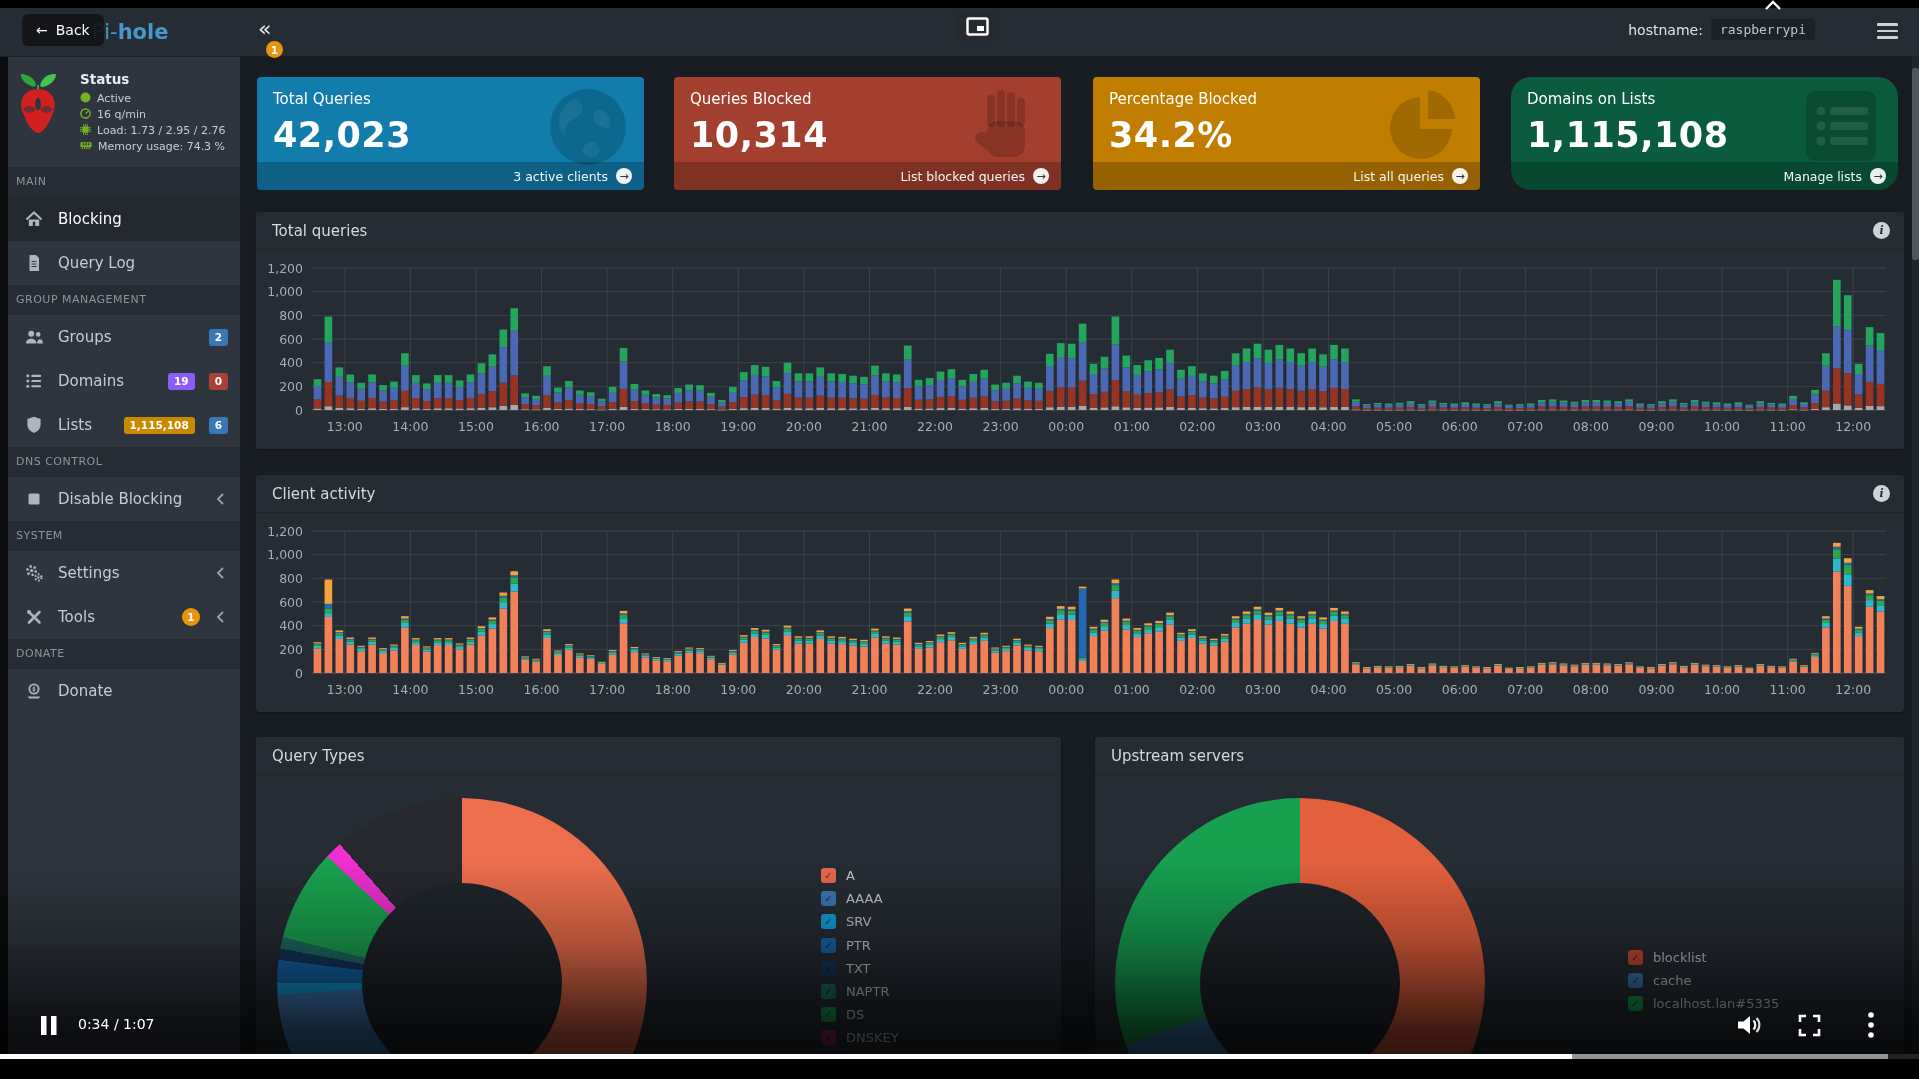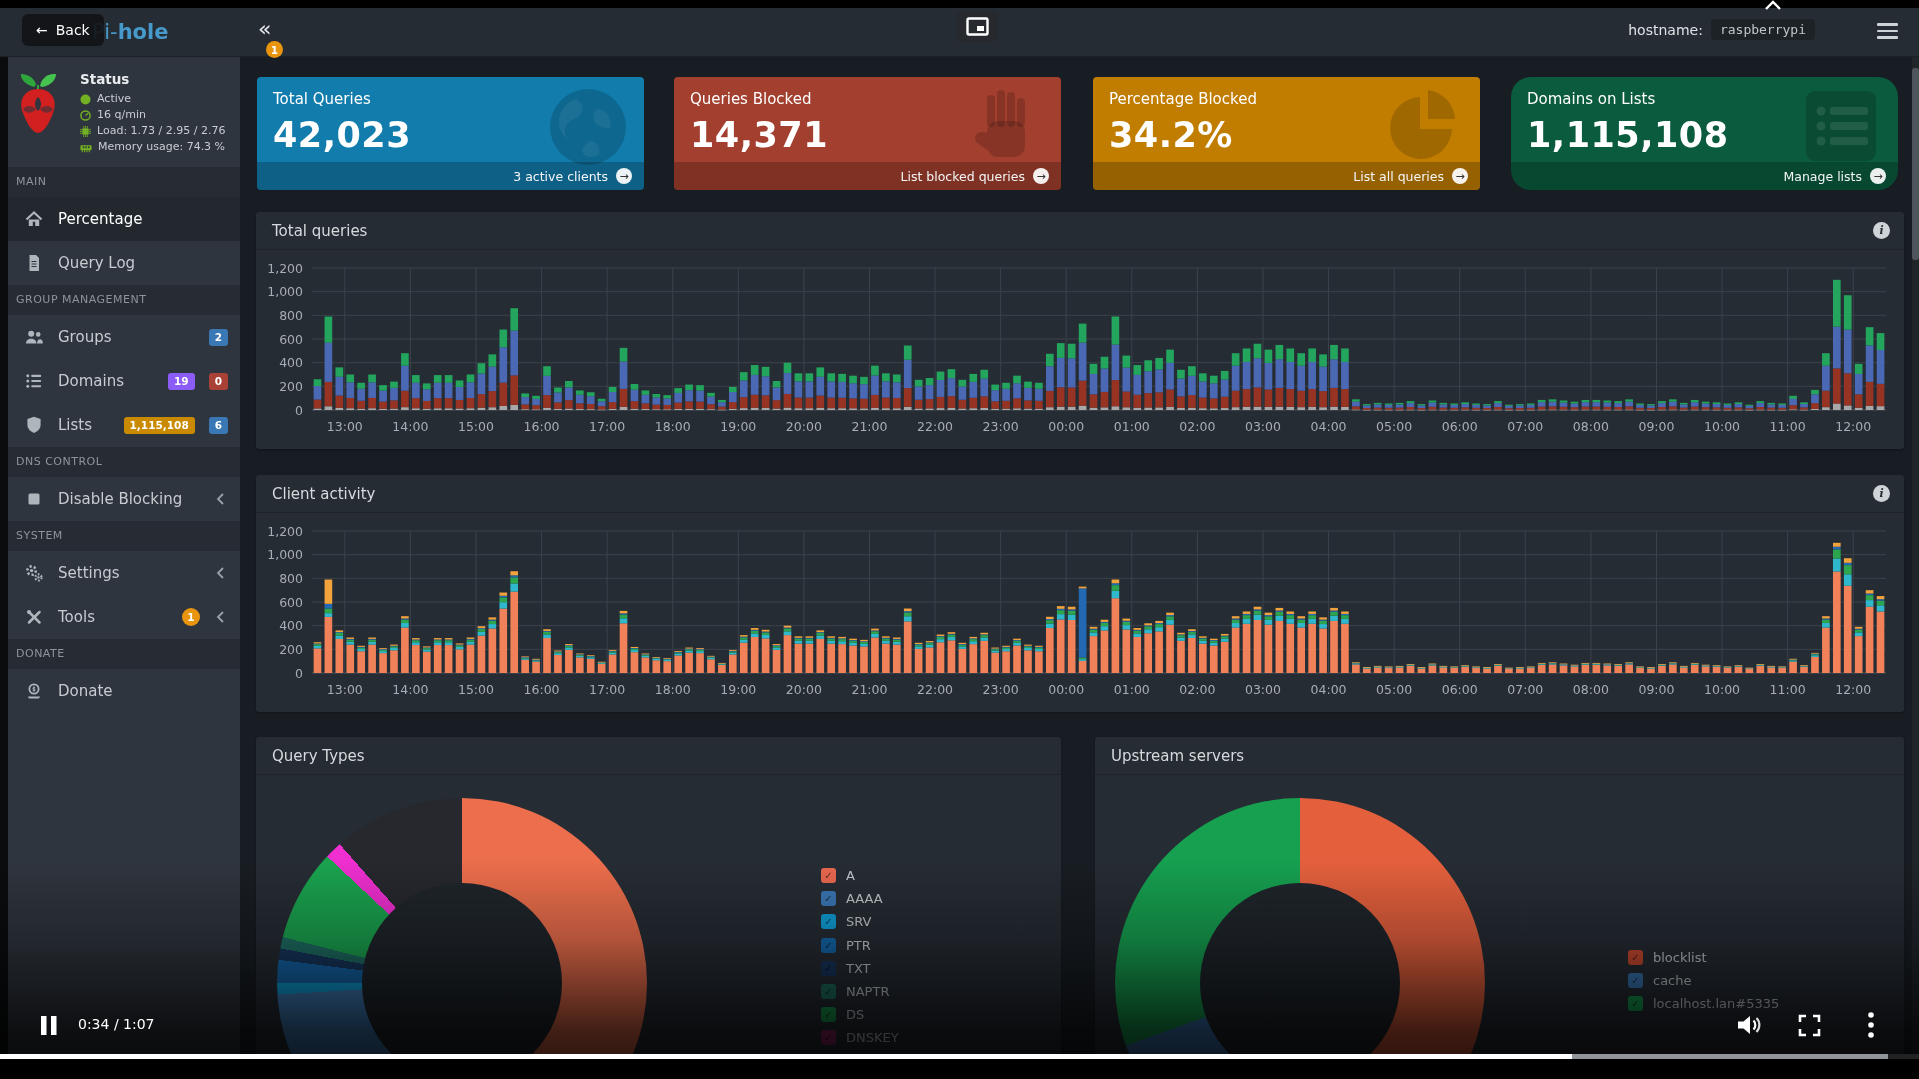--- a/index.html
+++ b/index.html
@@ -35,21 +35,21 @@
   .host-pill{background:#1d2227;border-radius:4px;padding:3px 9px;color:#bfc6cb;
              font-family:"DejaVu Sans Mono","Liberation Mono",monospace;font-size:13px;}
   .hamburger{position:absolute;right:21px;top:15px;width:21px;height:16px;display:flex;flex-direction:column;justify-content:space-between;}
   .hamburger span{display:block;height:2.6px;background:#ced3d7;border-radius:1px;}
 
   
   .sidebar{left:0;top:57px;width:240px;height:1003px;background:#2f353e;z-index:4;}
   .left-black{left:0;top:57px;width:8px;height:1003px;background:#0a0c0e;z-index:5;}
   .user-panel{display:flex;gap:12px;padding:14px 10px 12px 14px;height:110px;}
   .status-title{font-size:13.5px;font-weight:700;color:#e9ecee;margin-bottom:5px;}
-  .status-row{display:flex;align-items:flex-end;gap:6px;font-size:11px;color:#c8cdd2;margin-top:3px;}
+  .status-row{display:flex;align-items:flex-start;gap:6px;font-size:11px;color:#c8cdd2;margin-top:3px;}
   .side-label{height:30px;line-height:30px;padding-left:16px;font-size:11px;letter-spacing:.5px;
               color:#8d949b;background:#272c34;}
   .side-item{height:44px;display:flex;align-items:center;padding:0 12px 0 21px;gap:14px;
              font-size:15px;color:#c7ccd1;border-left:3px solid transparent;}
   .side-item.active{background:#23282f;border-left-color:#2a97d8;color:#fff;}
   .side-item .ico{width:20px;height:20px;color:#aeb5bb;flex:0 0 20px;}
   .side-item .lbl{flex:1;}
   .badge{font-size:10.5px;font-weight:700;color:#fff;border-radius:3px;padding:2.5px 6px;}
   .badge.round{border-radius:50%;width:18px;height:18px;padding:0;display:flex;align-items:center;justify-content:center;}
   .chev{color:#9aa1a8;width:14px;height:14px;}
@@ -149,21 +149,21 @@
         </div>
       </div>
     </div>
     <div id="side-menu">
         <div class="side-label">MAIN</div>
         <div class="side-item active">
           <span class="ico"><svg class="" width="20" height="20" viewBox="0 0 20 20">
               <path d="M2.5 10.5 10 3.5l7.5 7" fill="none" stroke="currentColor" stroke-width="2.2"></path>
               <path d="M4.8 10.5v6.5h4v-4.2h2.4V17h4v-6.5" fill="currentColor"></path>
             </svg></span>
-          <span class="lbl">Percentage</span>
+          <span class="lbl">Blocking</span>
         </div>
         <div class="side-item">
           <span class="ico"><svg class="" width="20" height="20" viewBox="0 0 20 20">
               <path d="M5.5 2h6.5l3 3v13h-9.5z" fill="currentColor"></path>
               <path d="M7.5 8.5h5M7.5 11h5M7.5 13.5h5" stroke="#2f353e" stroke-width="1.2"></path>
             </svg></span>
           <span class="lbl">Query Log</span>
         </div>
         <div class="side-label">GROUP MANAGEMENT</div>
         <div class="side-item">
@@ -269,21 +269,21 @@
             <g fill="rgba(0,0,0,.17)">
               <rect x="24" y="36" width="38" height="36" rx="11"></rect>
               <rect x="24" y="10" width="8" height="32" rx="4"></rect>
               <rect x="34" y="5" width="8" height="37" rx="4"></rect>
               <rect x="44" y="7" width="8" height="35" rx="4"></rect>
               <rect x="54" y="13" width="8" height="29" rx="4"></rect>
               <path d="M24 48c-9-3-14 2-11 9l11 8z"></path>
             </g>
           </svg></div>
         <div class="title">Queries Blocked</div>
-        <div class="value">14,371</div>
+        <div class="value">10,314</div>
         <div class="footer">
           <span>List blocked queries</span>
           <span class="arrow-circle">→</span>
         </div>
       </div>
       <div class="card abs" style="left: 1093px; top: 77px; width: 387px; height: 113px; background: rgb(193, 125, 0);">
         <div class="ghost"><svg width="84" height="84" viewBox="0 0 84 84">
             <g fill="rgba(0,0,0,.17)">
               <path d="M38 12A31 31 0 1 0 70 44L38 44Z"></path>
               <path d="M46 5a31 31 0 0 1 27 29L46 34Z"></path>

